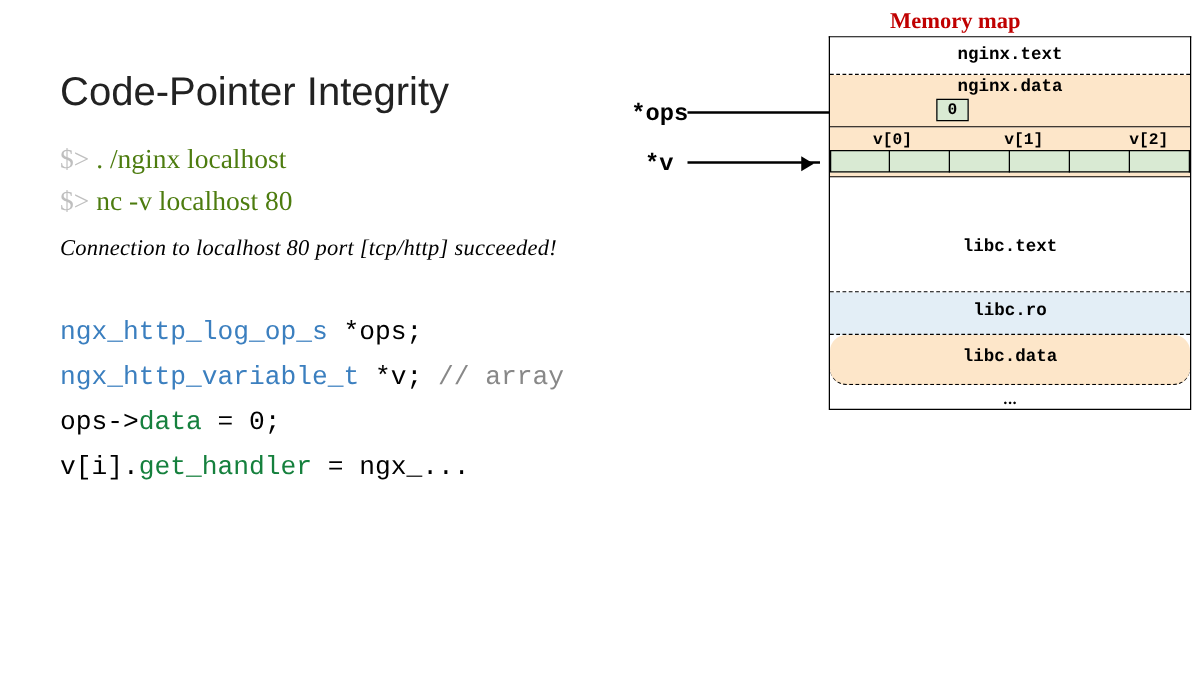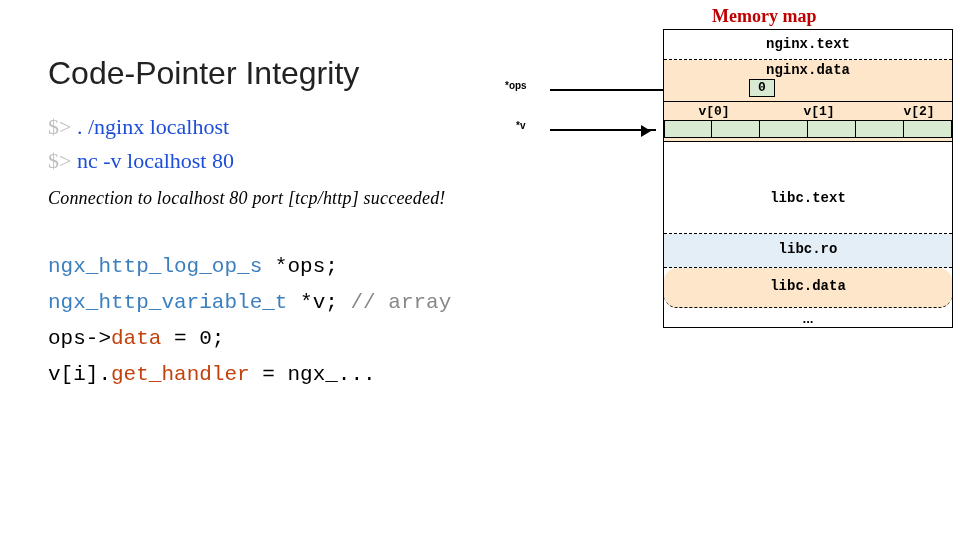--- a/index.html
+++ b/index.html
@@ -25,43 +25,43 @@
     color: #222;
     letter-spacing: 0px;
     margin-bottom: 18px;
     font-family: Liberation Sans, sans-serif;
   }
   .shell-line {
     font-size: 22px;
     line-height: 34px;
   }
   .prompt { color: #bfbfbf; font-family: Georgia, serif; }
-  .cmd { color: #1d4ed8; font-family: Georgia, serif; }
+  .cmd { color: #4d7c0f; font-family: Georgia, serif; }
   .conn {
     font-size: 18px;
     font-style: italic;
     margin-top: 10px;
     letter-spacing: 0.2px;
     font-family: Georgia, 'Times New Roman', serif;
   }
   .code-block {
     margin-top: 40px;
     font-family: "Courier New", monospace;
     font-size: 21px;
     line-height: 36px;
   }
   .type { color: #3b7fbf; }
-  .field { color: #c2410c; }
+  .field { color: #15803d; }
   .comment { color: #888; }
 
   
   .plabel {
     position: absolute;
-    font-family: Liberation Sans, sans-serif;
-    font-size: 10px;
+    font-family: Liberation Mono, monospace;
+    font-size: 19px;
     font-weight: bold;
   }
   .arrow {
     position: absolute;
     height: 0;
     border-top: 2px solid #000;
   }
   .arrow::after {
     content: "";
     position: absolute;

